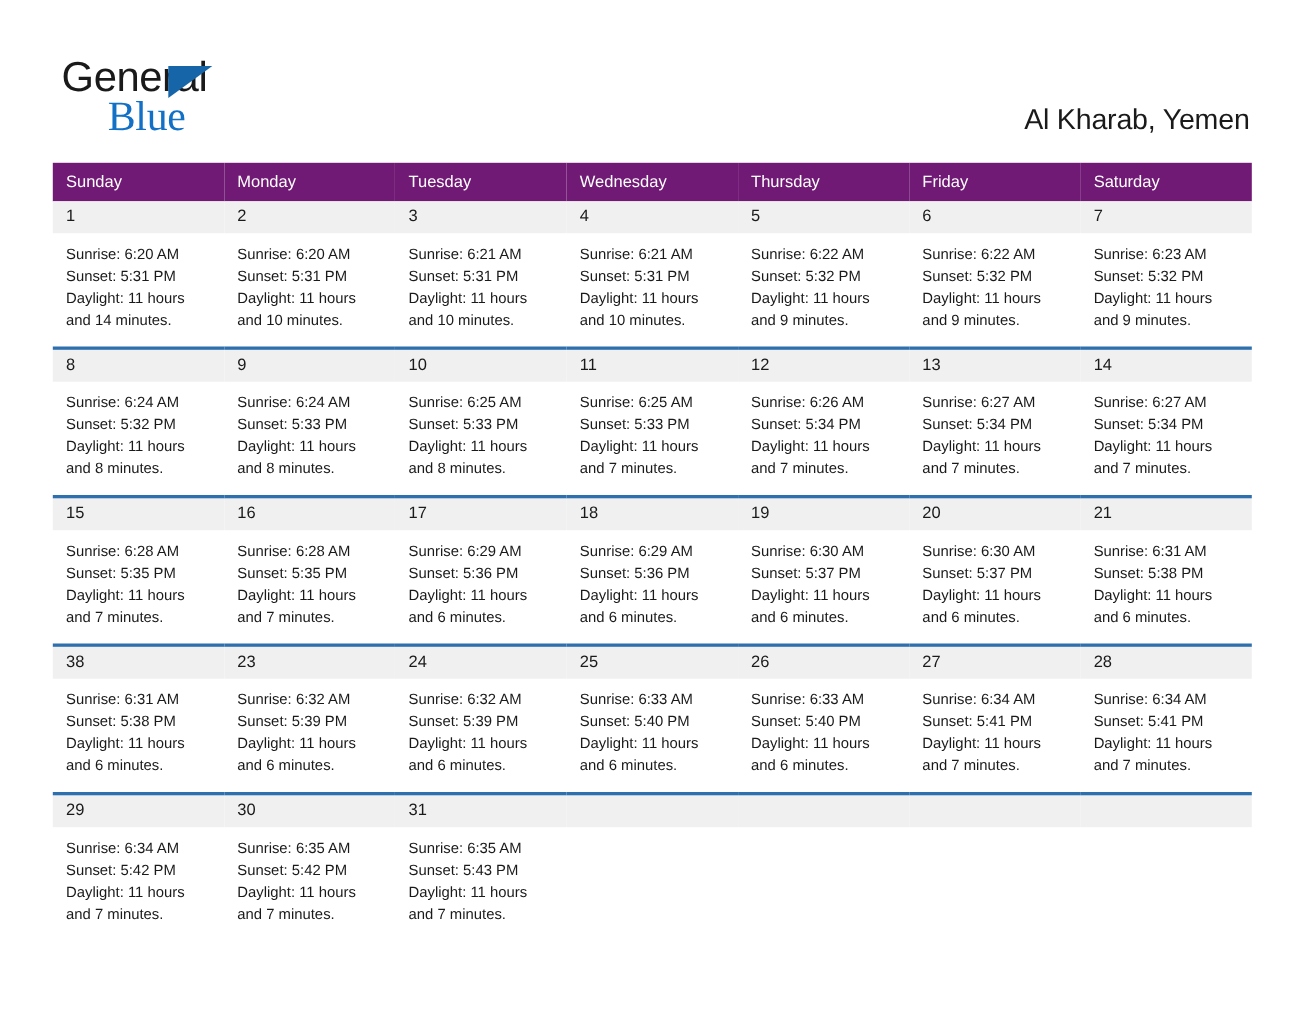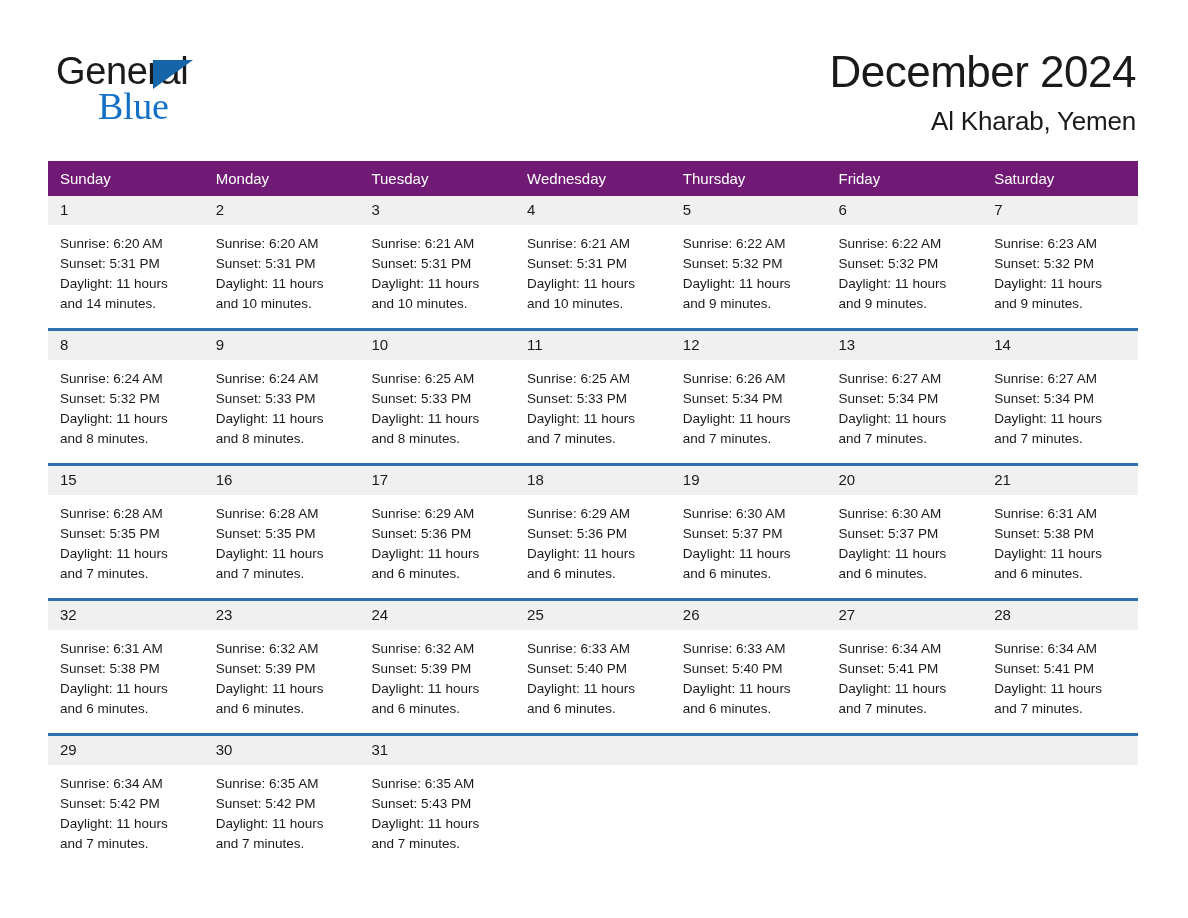--- a/index.html
+++ b/index.html
@@ -15,21 +15,21 @@
     width: 1188px;
     height: 918px;
     background: #ffffff;
     padding: 0;
   }
 
   
   .header {
     display: flex;
     justify-content: space-between;
-    align-items: flex-start;
+    align-items: flex-end;
     padding: 46px 52px 0 56px;
   }
   .brand {
     position: relative;
     width: 230px;
     height: 78px;
   }
   .brand-general {
     font-family: "Liberation Sans", sans-serif;
     font-size: 38px;
@@ -127,21 +127,20 @@
 
 <div class="page">
 
   <div class="header">
     <div class="brand">
       <span class="brand-general">General</span>
       <span class="brand-triangle"></span>
       <span class="brand-blue">Blue</span>
     </div>
     <div class="title-block">
-      <h1 class="cal-title">December 2024</h1>
       <div class="cal-subtitle">Al Kharab, Yemen</div>
     </div>
   </div>
 
   <table class="calendar">
     <colgroup>
       <col style="width:14.2857%">
         <col style="width:14.2857%">
         <col style="width:14.2857%">
       <col style="width:14.2857%">
@@ -355,21 +354,21 @@
             <span class="ln">Sunrise: 6:31 AM</span>
             <span class="ln">Sunset: 5:38 PM</span>
             <span class="ln">Daylight: 11 hours</span>
             <span class="ln">and 6 minutes.</span>
           </div>
         </td>
       </tr>
 
       <tr class="week-row">
         <td>
-          <div class="daynum">32</div>
+          <div class="daynum">38</div>
           <div class="cell-body">
             <span class="ln">Sunrise: 6:31 AM</span>
             <span class="ln">Sunset: 5:38 PM</span>
             <span class="ln">Daylight: 11 hours</span>
             <span class="ln">and 6 minutes.</span>
           </div>
         </td>
         <td>
           <div class="daynum">23</div>
           <div class="cell-body">

